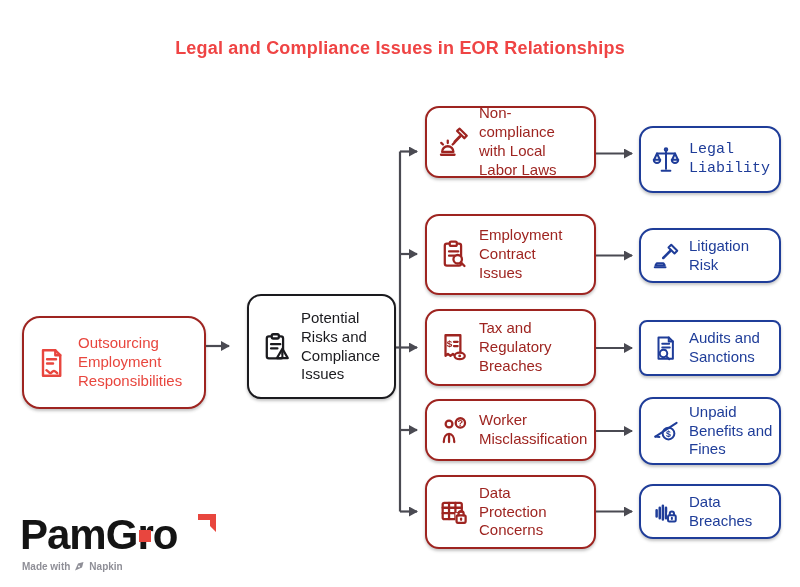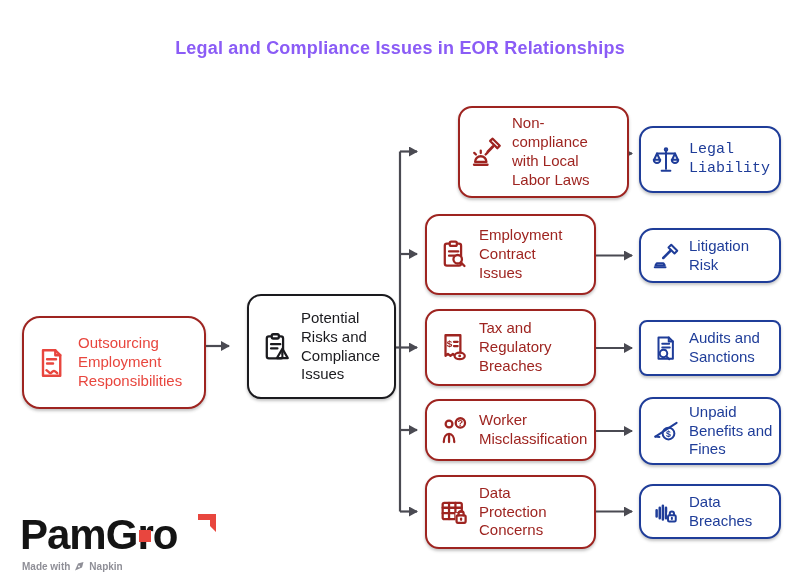--- a/index.html
+++ b/index.html
@@ -1,31 +1,31 @@
 <!DOCTYPE html>
 <html><head>
 <meta charset="utf-8">
 <style>
   html,body{margin:0;padding:0;background:#ffffff;}
   .stage{position:relative;width:800px;height:587px;background:#ffffff;overflow:hidden;
          font-family:"Liberation Sans","DejaVu Sans",sans-serif;}
   .title{position:absolute;left:0;top:38px;width:100%;text-align:center;
-         font-size:18px;font-weight:700;color:#8b5cf6;letter-spacing:.2px;}
+         font-size:18px;font-weight:700;color:#ef4444;letter-spacing:.2px;}
   .connectors{position:absolute;left:0;top:0;width:800px;height:587px;}
   .node{position:absolute;background:#fff;display:flex;align-items:center;
         box-sizing:border-box;border-radius:14px;
         box-shadow:0 2px 3px rgba(70,70,70,.32);}
   .node .icon{flex:0 0 auto;display:flex;align-items:center;justify-content:center;margin:0 8px 0 10px;}
   .node .label{white-space:pre-line;font-weight:500;line-height:1.26;}
   .source{left:22px;top:300px;width:184px;height:93px;border:2.4px solid #9e2420;
           border-radius:18px;color:#e8463e;font-size:15px;margin-top:16px;}
   .hub{left:236px;top:294px;width:149px;height:105px;border:2.4px solid #1a1a1e;
        color:#1a1a1e;font-size:15px;margin-left:11px;}
   .risk{left:425px;width:171px;border:2.4px solid #9e2420;color:#9e2420;font-size:15px;}
-  .r1{top:106px;height:92px;margin-left:33px;} .r2{top:214px;height:81px;} .r3{top:309px;height:77px;}
+  .r1{top:106px;height:72px;} .r2{top:214px;height:81px;} .r3{top:309px;height:77px;}
   .r4{top:399px;height:62px;} .r5{top:475px;height:74px;}
   .outcome{left:639px;width:142px;border:2.2px solid #1f3d99;color:#1f3d99;font-size:15px;}
   .c1{top:126px;height:67px;font-family:Liberation Mono, monospace;} .c2{top:228px;height:55px;align-items:center;} .c3{top:320px;height:56px;border-radius:8px;}
   .c4{top:397px;height:68px;} .c5{top:484px;height:55px;}
   .icon svg{display:block;}
   
   .logo{position:absolute;left:20px;top:514px;height:46px;}
   .logo-text{font-size:42px;font-weight:700;color:#141414;letter-spacing:-1px;line-height:1;}
   .logo-gsq{position:absolute;left:119px;top:16px;width:12px;height:12px;background:#e8463e;}
   .logo-corner{position:absolute;left:178px;top:0px;}

